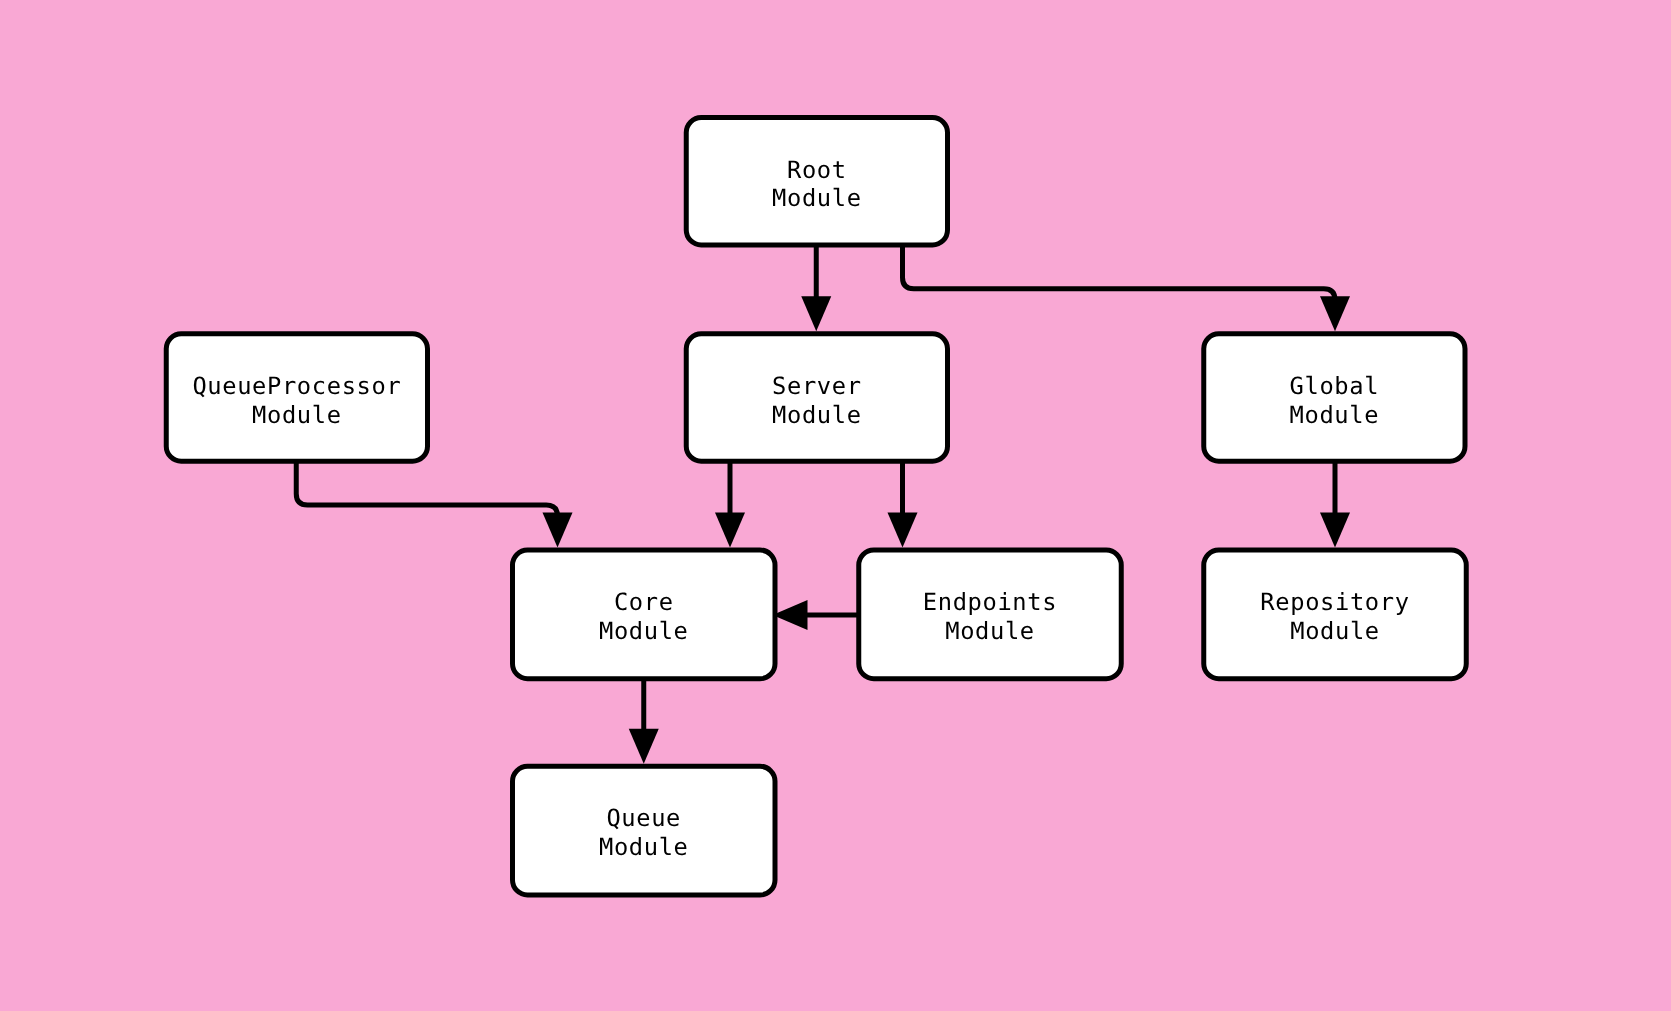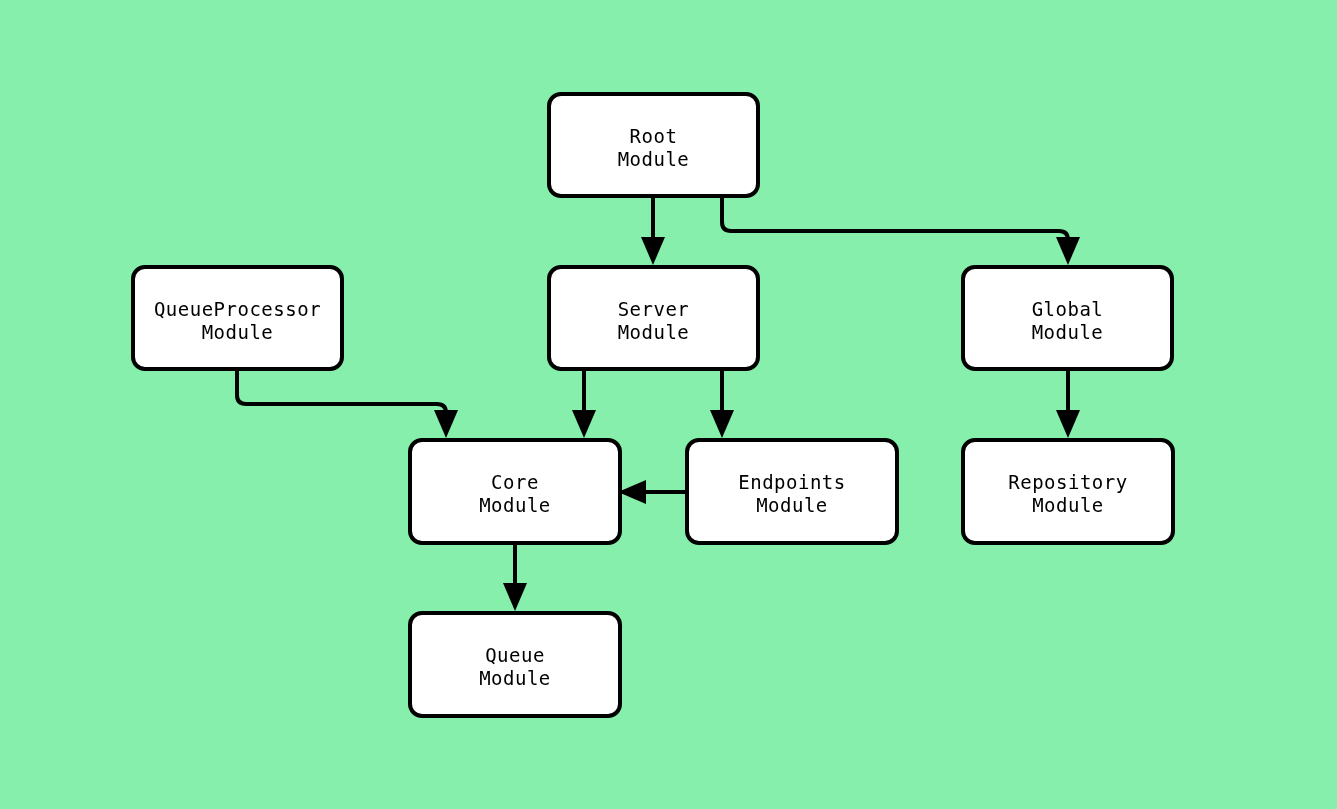--- a/index.html
+++ b/index.html
@@ -11,21 +11,21 @@
   body {
     width: 1337px;
     height: 809px;
     overflow: hidden;
     font-family: "DejaVu Sans Mono", "Liberation Mono", monospace;
   }
   #diagram-canvas {
     position: relative;
     width: 1337px;
     height: 809px;
-    background: #86efac;
+    background: #f9a8d4;
   }
   svg#graph {
     position: absolute;
     top: 0;
     left: 0;
     width: 1337px;
     height: 809px;
     display: block;
   }
   .node-box {

